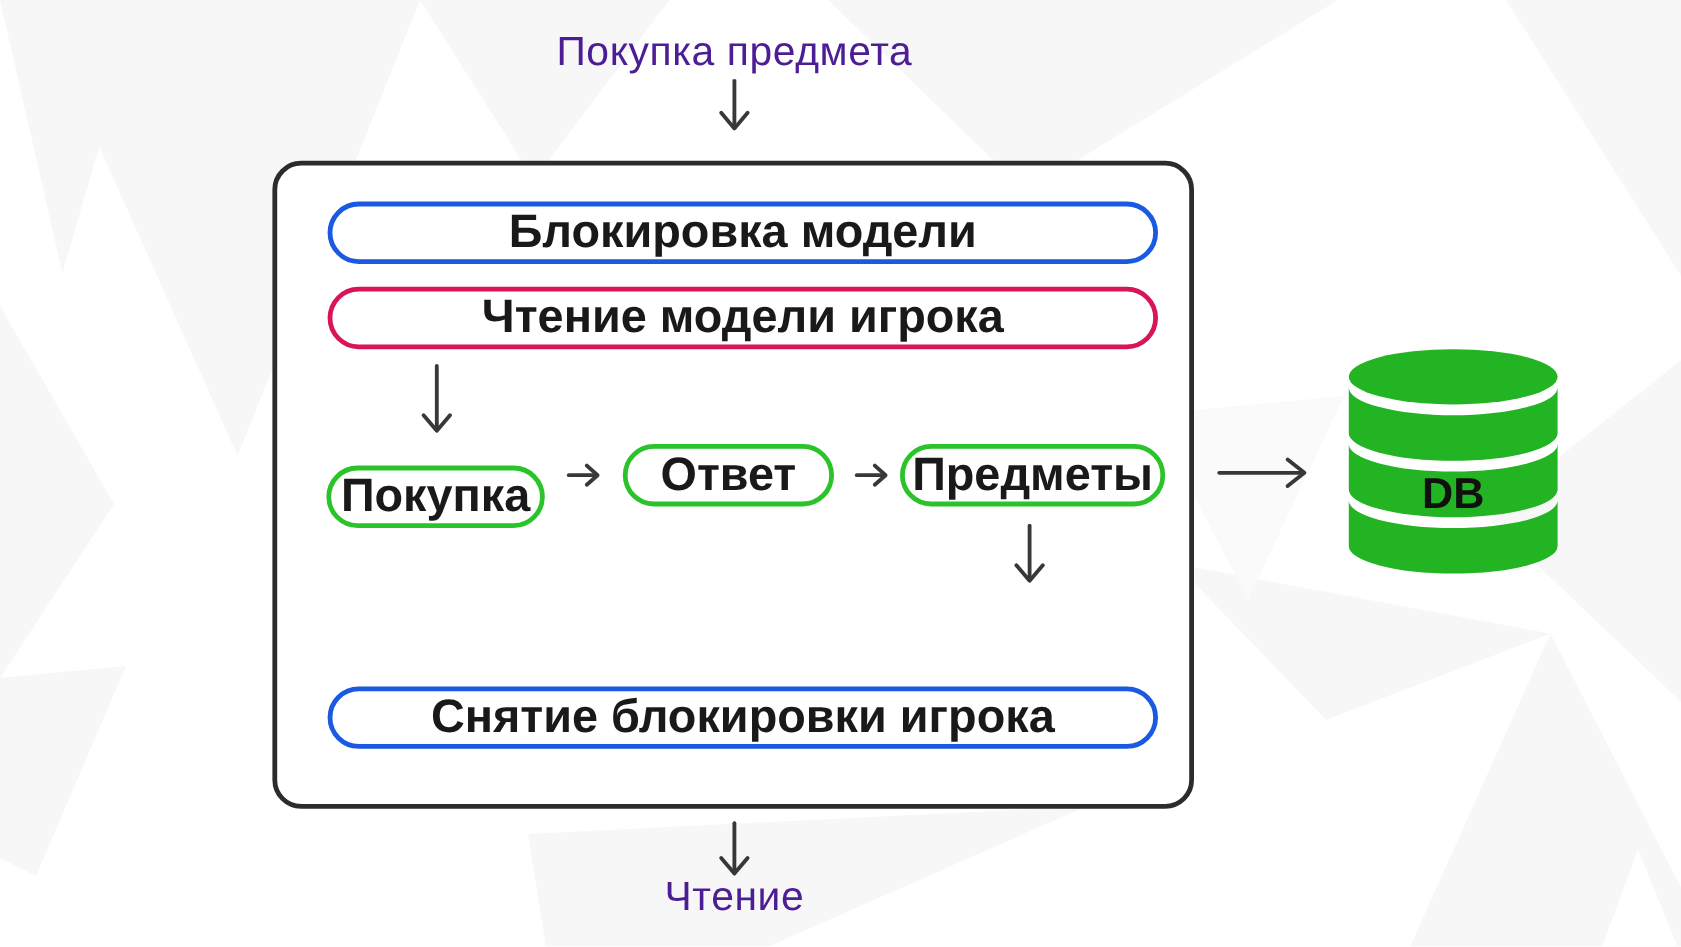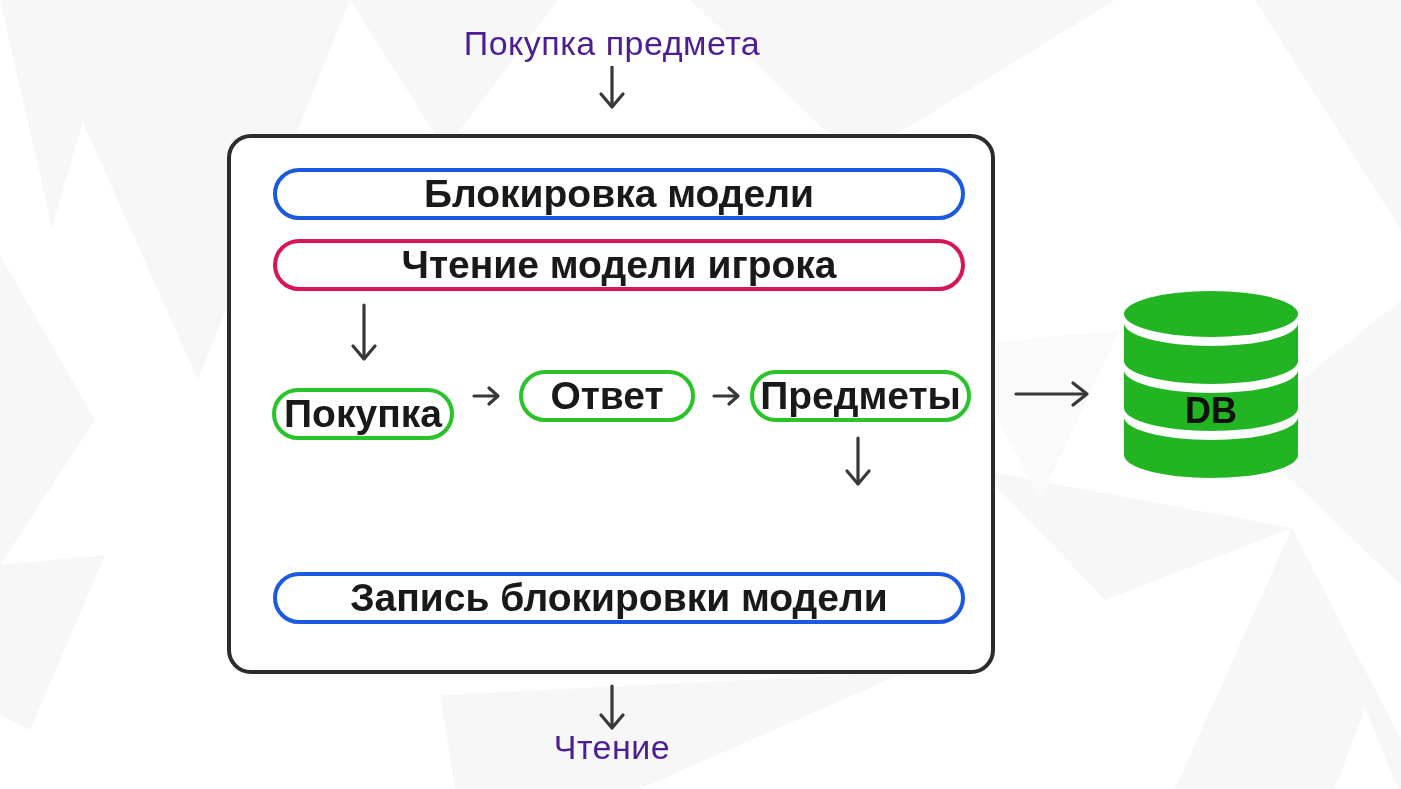--- a/index.html
+++ b/index.html
@@ -132,21 +132,21 @@
 
   <svg class="arrow a-in2" width="30" height="52" viewBox="0 0 30 52">
     <g fill="none" stroke="#383838" stroke-width="3.2" stroke-linecap="round" stroke-linejoin="round">
       <line x1="15" y1="2" x2="15" y2="47"></line>
       <polyline points="4,35 15,48 26,35"></polyline>
     </g>
   </svg>
 
 
   <div class="pill pill-blue p-unlock">
-    <span>Запись блокировки модели</span>
+    <span>Снятие блокировки игрока</span>
   </div>
 
   <svg class="arrow a-right" width="84" height="30" viewBox="0 0 84 30">
     <g fill="none" stroke="#383838" stroke-width="3.2" stroke-linecap="round" stroke-linejoin="round">
       <line x1="2" y1="15" x2="72" y2="15"></line>
       <polyline points="59,4 73,15 59,26"></polyline>
     </g>
   </svg>
 
   <svg class="db-icon" viewBox="0 0 176 194">

